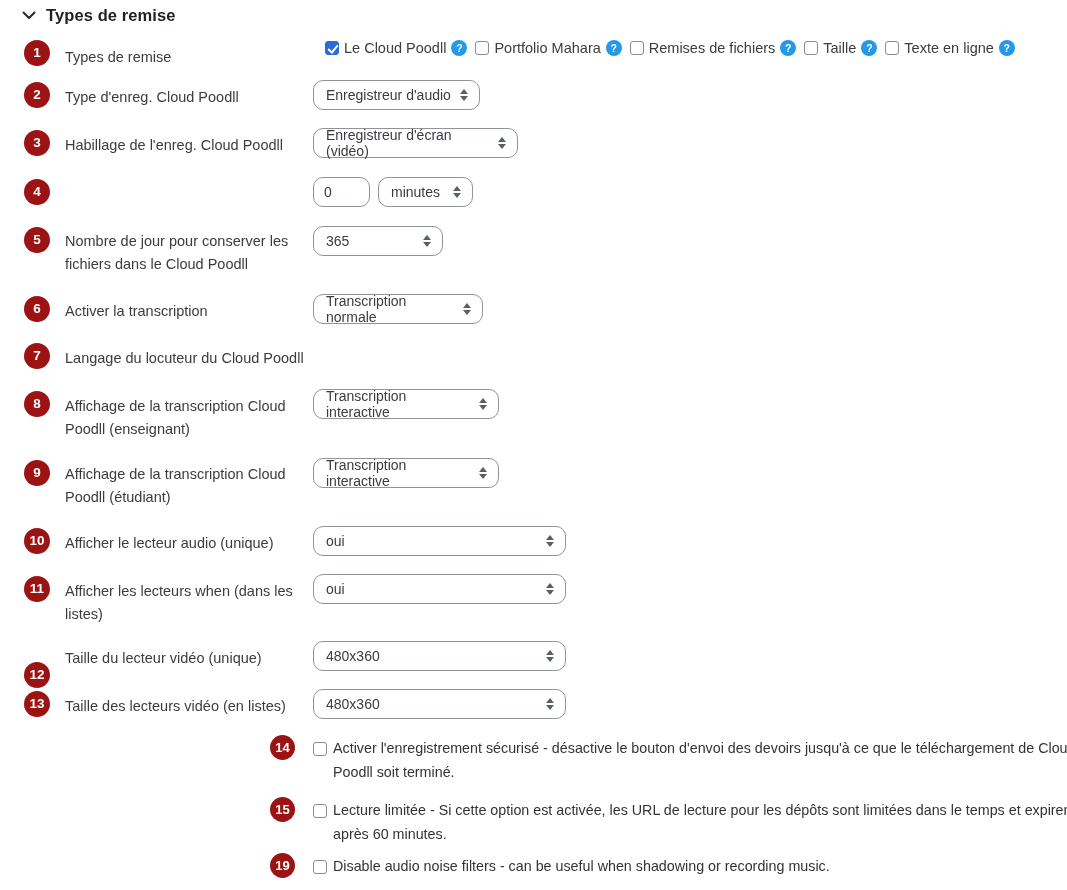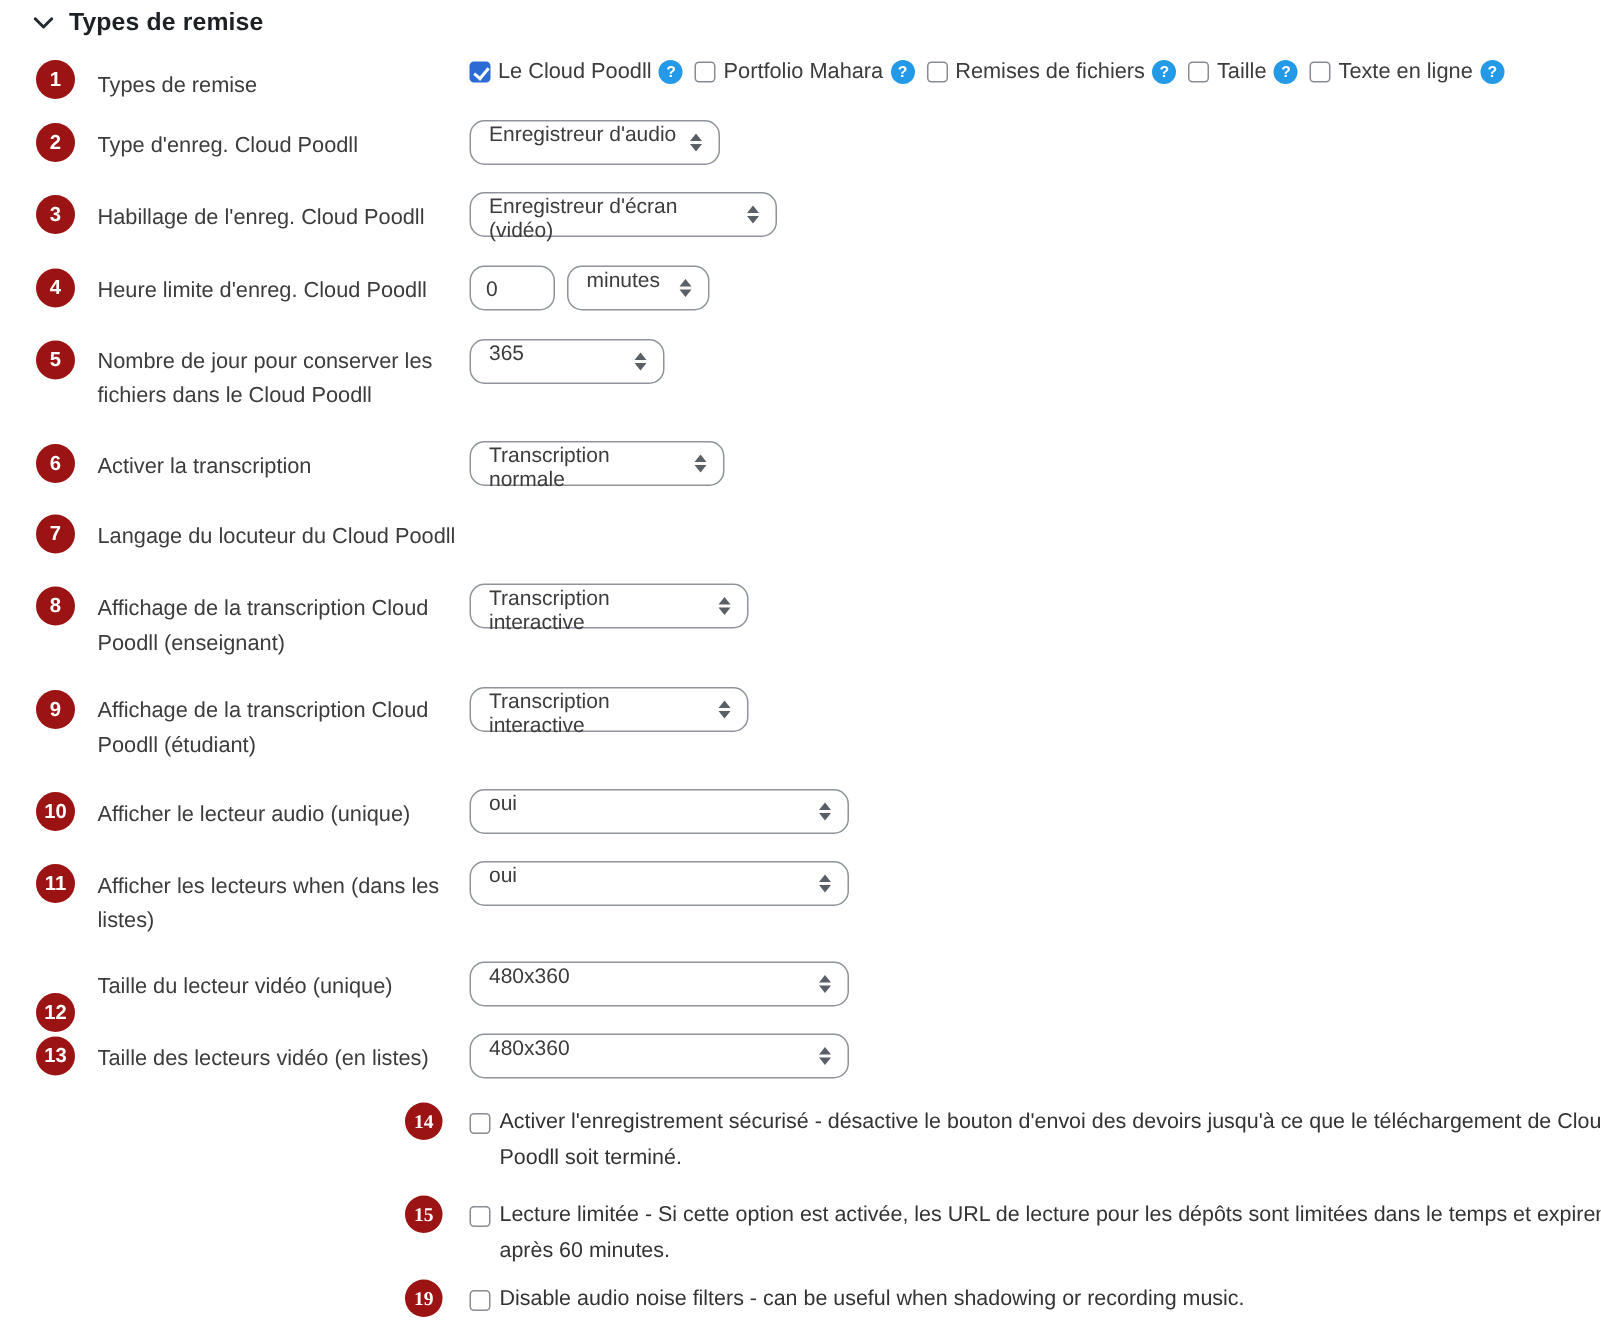--- a/index.html
+++ b/index.html
@@ -18,33 +18,33 @@
   .section-header{position:absolute;left:22px;top:6px;display:flex;align-items:center;gap:10px;cursor:pointer;}
   .chevron{width:14px;height:14px;display:flex;align-items:center;justify-content:center;}
   .section-title{font-size:16.5px;font-weight:700;color:var(--header);letter-spacing:.1px;}
 
   
   .badge{
     position:absolute;left:24px;width:26px;height:26px;border-radius:50%;
     background:var(--badge);color:#fff;font-size:13.5px;font-weight:700;
     display:flex;align-items:center;justify-content:center;line-height:1;
   }
-  .badge.right{left:270px;width:25px;height:25px;font-size:13px;font-family:Liberation Serif, serif;}
+  .badge.right{left:270px;width:25px;height:25px;font-size:13px;}
 
   
   .row-label{
     position:absolute;left:65px;width:248px;
     font-size:14.5px;line-height:23px;color:var(--text);
   }
 
   
   .select{
     position:absolute;left:313px;height:30px;box-sizing:border-box;
     border:1px solid var(--border);border-radius:10px;background:#fff;
-    display:flex;padding:0 28px 0 12px;
+    display:flex;align-items:center;padding:0 28px 0 12px;
     font-size:14px;color:var(--text);cursor:pointer;
   }
   .arrows{position:absolute;right:11px;top:50%;transform:translateY(-50%);
     display:flex;flex-direction:column;gap:2px;}
   .tri-up{width:0;height:0;border-left:4px solid transparent;border-right:4px solid transparent;border-bottom:5px solid #5a5f66;}
   .tri-down{width:0;height:0;border-left:4px solid transparent;border-right:4px solid transparent;border-top:5px solid #5a5f66;}
 
   
   .textinput{
     position:absolute;left:313px;width:57px;height:30px;box-sizing:border-box;
@@ -65,21 +65,21 @@
   }
 
   
   .help{
     width:16px;height:16px;border-radius:50%;background:var(--help);color:#fff;
     font-size:10.5px;font-weight:700;display:flex;align-items:center;justify-content:center;
     cursor:pointer;flex:0 0 16px;line-height:1;
   }
 
   
-  .cbgroup{position:absolute;left:313px;top:40px;display:flex;align-items:flex-end;gap:8px;}
+  .cbgroup{position:absolute;left:325px;top:40px;display:flex;align-items:flex-end;gap:8px;}
   .cbitem{display:flex;align-items:center;gap:5px;font-size:14.5px;color:var(--text);white-space:nowrap;}
 
   
   .cbline-box{position:absolute;left:313px;}
   .cbline-text{
     position:absolute;left:333px;width:745px;
     font-size:14.3px;line-height:23.5px;color:#333;
   }
 </style>
 </head>
@@ -140,21 +140,20 @@
   <div class="row-label" style="top:134px">Habillage de l'enreg. Cloud Poodll</div>
   <div class="select" style="top:128px;width:205px">
     <span>Enregistreur d'écran (vidéo)</span>
     <span class="arrows">
         <span class="tri-up"></span>
         <span class="tri-down"></span>
       </span>
   </div>
 
   <div class="badge" style="top:179px">4</div>
-  <div class="row-label" style="top:183px">Heure limite d'enreg. Cloud Poodll</div>
   <input class="textinput" style="top: 177px;" value="0">
   <div class="select" style="top:177px;left:378px;width:95px">
     <span>minutes</span>
     <span class="arrows">
         <span class="tri-up"></span>
         <span class="tri-down"></span>
       </span>
   </div>
 
   <div class="badge" style="top:227px">5</div>

